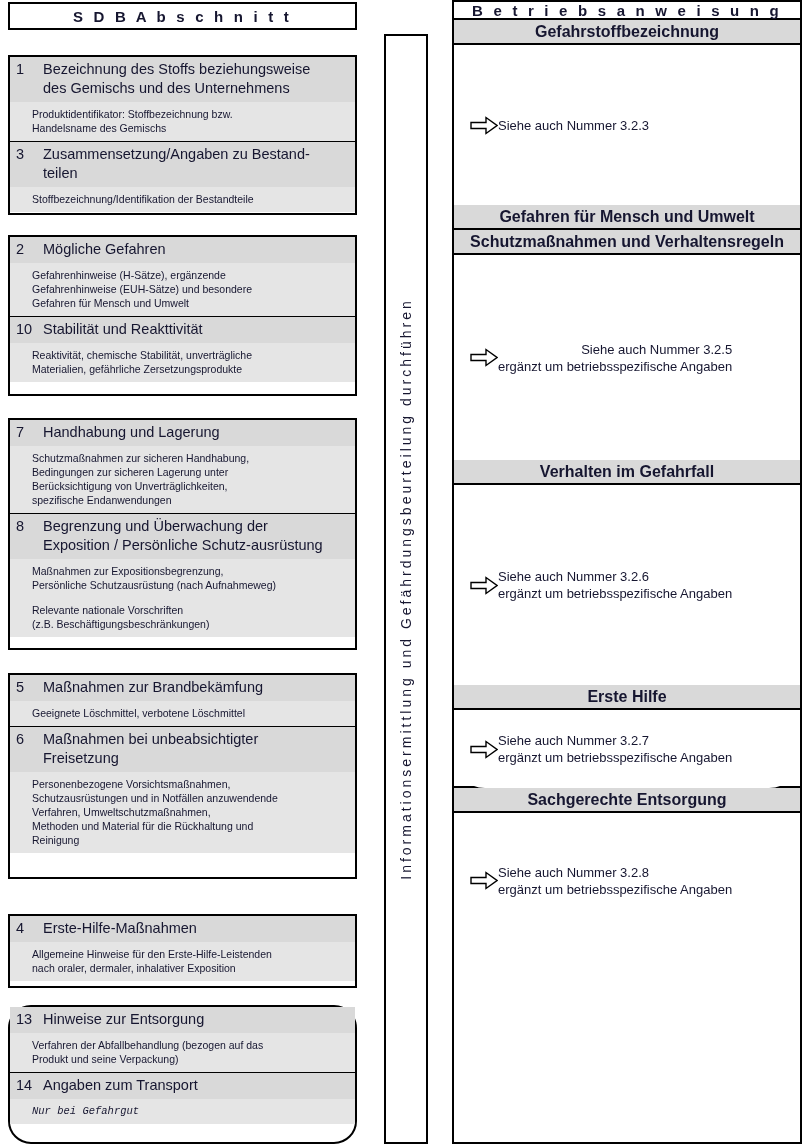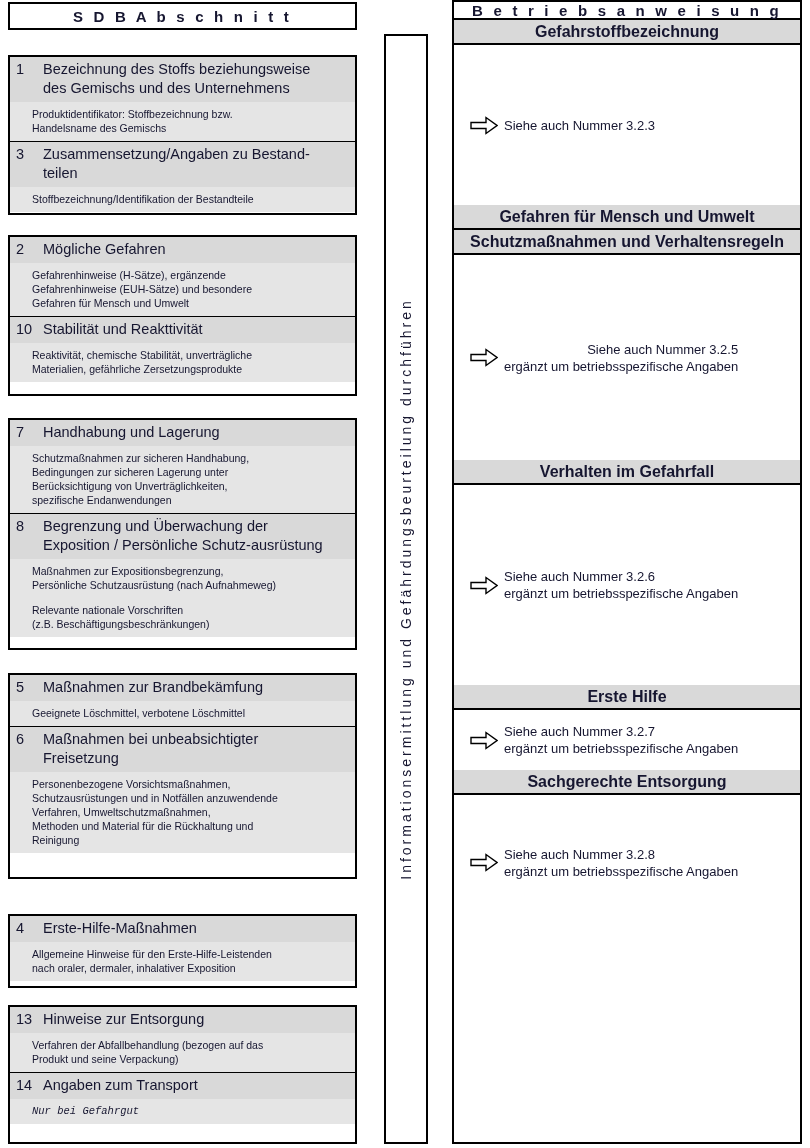--- a/index.html
+++ b/index.html
@@ -139,21 +139,21 @@
   .ba-body {
     background: #ffffff;
     box-sizing: border-box;
     display: flex;
     align-items: center;
     position: relative;
   }
   .ba-note {
     display: flex;
     align-items: center;
-    gap: 6px;
+    gap: 0;
     padding-left: 16px;
   }
   .arrow-icon {
     flex: 0 0 auto;
     width: 28px;
     height: 19px;
     display: block;
   }
   .ba-note-text {
     font-size: 13px;
@@ -219,21 +219,21 @@
       </div>
       <div class="sdb-row-desc">Personenbezogene Vorsichtsmaßnahmen,<br>Schutzausrüstungen und in Notfällen anzuwendende<br>Verfahren, Umweltschutzmaßnahmen,<br>Methoden und Material für die Rückhaltung und<br>Reinigung</div>
     </div>
     <div class="sdb-group" style="top: 914px; height: 74px;">
       <div class="sdb-row-title">
         <div class="sdb-num">4</div>
         <div class="sdb-title">Erste-Hilfe-Maßnahmen</div>
       </div>
       <div class="sdb-row-desc">Allgemeine Hinweise für den Erste-Hilfe-Leistenden<br>nach oraler, dermaler, inhalativer Exposition</div>
     </div>
-    <div class="sdb-group" style="top: 1005px; height: 139px;">
+    <div class="sdb-group" style="top: 1005px; height: 139px; border-radius: 23px;">
       <div class="sdb-row-title">
         <div class="sdb-num">13</div>
         <div class="sdb-title">Hinweise zur Entsorgung</div>
       </div>
       <div class="sdb-row-desc">Verfahren der Abfallbehandlung (bezogen auf das<br>Produkt und seine Verpackung)</div>
       <div class="sdb-row-title divider">
         <div class="sdb-num">14</div>
         <div class="sdb-title">Angaben zum Transport</div>
       </div>
       <div class="sdb-row-desc italic">Nur bei Gefahrgut</div>
@@ -273,21 +273,21 @@
       <div class="ba-body" style="height: 200px;">
         <div class="ba-note">
           <svg class="arrow-icon" viewBox="0 0 28 19" xmlns="http://www.w3.org/2000/svg">
             <path d="M1 6.5 H16 V1.5 L27 9.5 L16 17.5 V12.5 H1 Z" fill="#ffffff" stroke="#000000" stroke-width="1.4" stroke-linejoin="miter"></path>
           </svg>
           <div class="ba-note-text">Siehe auch Nummer 3.2.6
 ergänzt um betriebsspezifische Angaben</div>
         </div>
       </div>
       <div class="ba-section-title">Erste Hilfe</div>
-      <div class="ba-body" style="height: 60px;">
+      <div class="ba-body" style="height: 78px; border-radius: 31px;">
         <div class="ba-note">
           <svg class="arrow-icon" viewBox="0 0 28 19" xmlns="http://www.w3.org/2000/svg">
             <path d="M1 6.5 H16 V1.5 L27 9.5 L16 17.5 V12.5 H1 Z" fill="#ffffff" stroke="#000000" stroke-width="1.4" stroke-linejoin="miter"></path>
           </svg>
           <div class="ba-note-text">Siehe auch Nummer 3.2.7
 ergänzt um betriebsspezifische Angaben</div>
         </div>
       </div>
       <div class="ba-section-title">Sachgerechte Entsorgung</div>
       <div class="ba-body" style="height: 135px;">

